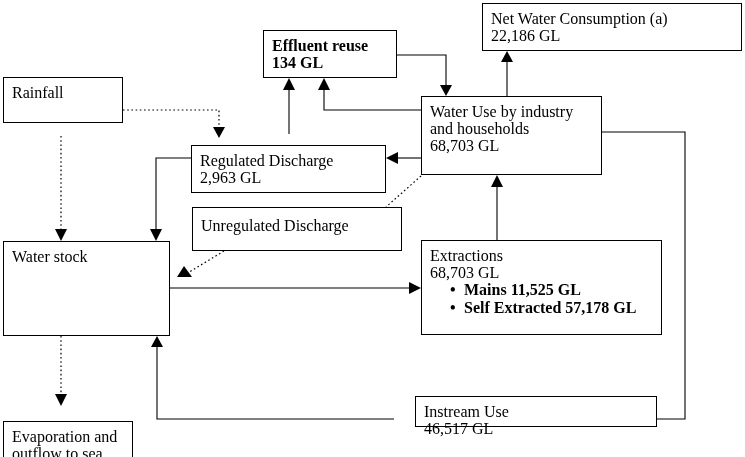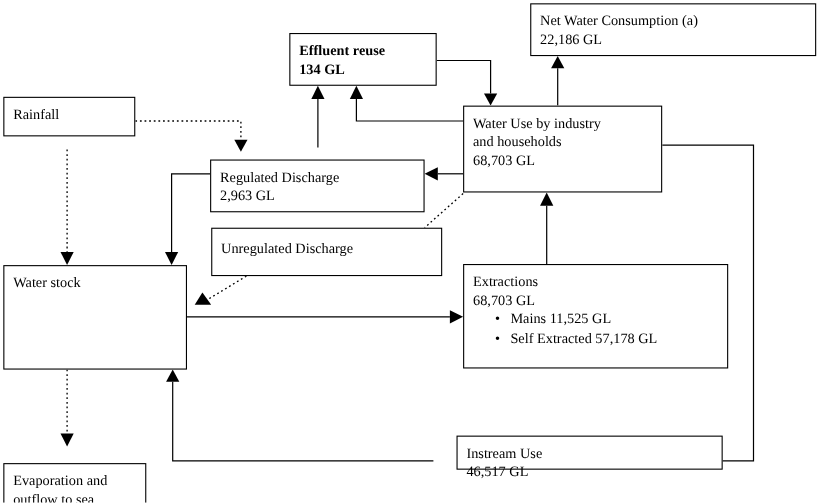--- a/index.html
+++ b/index.html
@@ -14,30 +14,31 @@
     background: #ffffff;
     font-family: "Liberation Serif", "DejaVu Serif", serif;
     overflow: hidden;
   }
   .node {
     position: absolute;
     box-sizing: border-box;
     border: 1px solid #000000;
     background: #ffffff;
     color: #000000;
-    font-size: 13px;
+    font-size: 16px;
     line-height: 17px;
     padding: 6px 0 0 8px;
     z-index: 3;
   }
   .node .line { display: block; white-space: nowrap; }
   .bullets {
     margin: 0;
     padding: 0 0 0 34px;
     list-style: none;
+    font-weight: bold;
   }
   .bullets li {
     position: relative;
     white-space: nowrap;
     line-height: 18px;
   }
   .bullets li::before {
     content: "\2022";
     position: absolute;
     left: -14px;
@@ -139,21 +140,21 @@
       <polygon class="head" points="648,413 648,425 636,419"></polygon>
     </g>
 
     <g>
       <polyline points="394,419 157,419 157,347"></polyline>
       <polygon class="head" points="151,347 163,347 157,336"></polygon>
     </g>
 
   </svg>
 
-  <div class="node" style="left:3px; top:88px; width:120px; height:36px;font-family:Liberation Serif, serif;">
+  <div class="node" style="left:3px; top:77px; width:120px; height:46px;font-family:Liberation Serif, serif;">
     <span class="line">Rainfall</span>
   </div>
 
   <div class="node" style="left:263px; top:30px; width:134px; height:48px;font-weight:bold;">
     <span class="line">Effluent reuse</span>
     <span class="line">134 GL</span>
   </div>
 
   <div class="node" style="left:482px; top:3px; width:260px; height:48px;">
     <span class="line">Net Water Consumption (a)</span>

